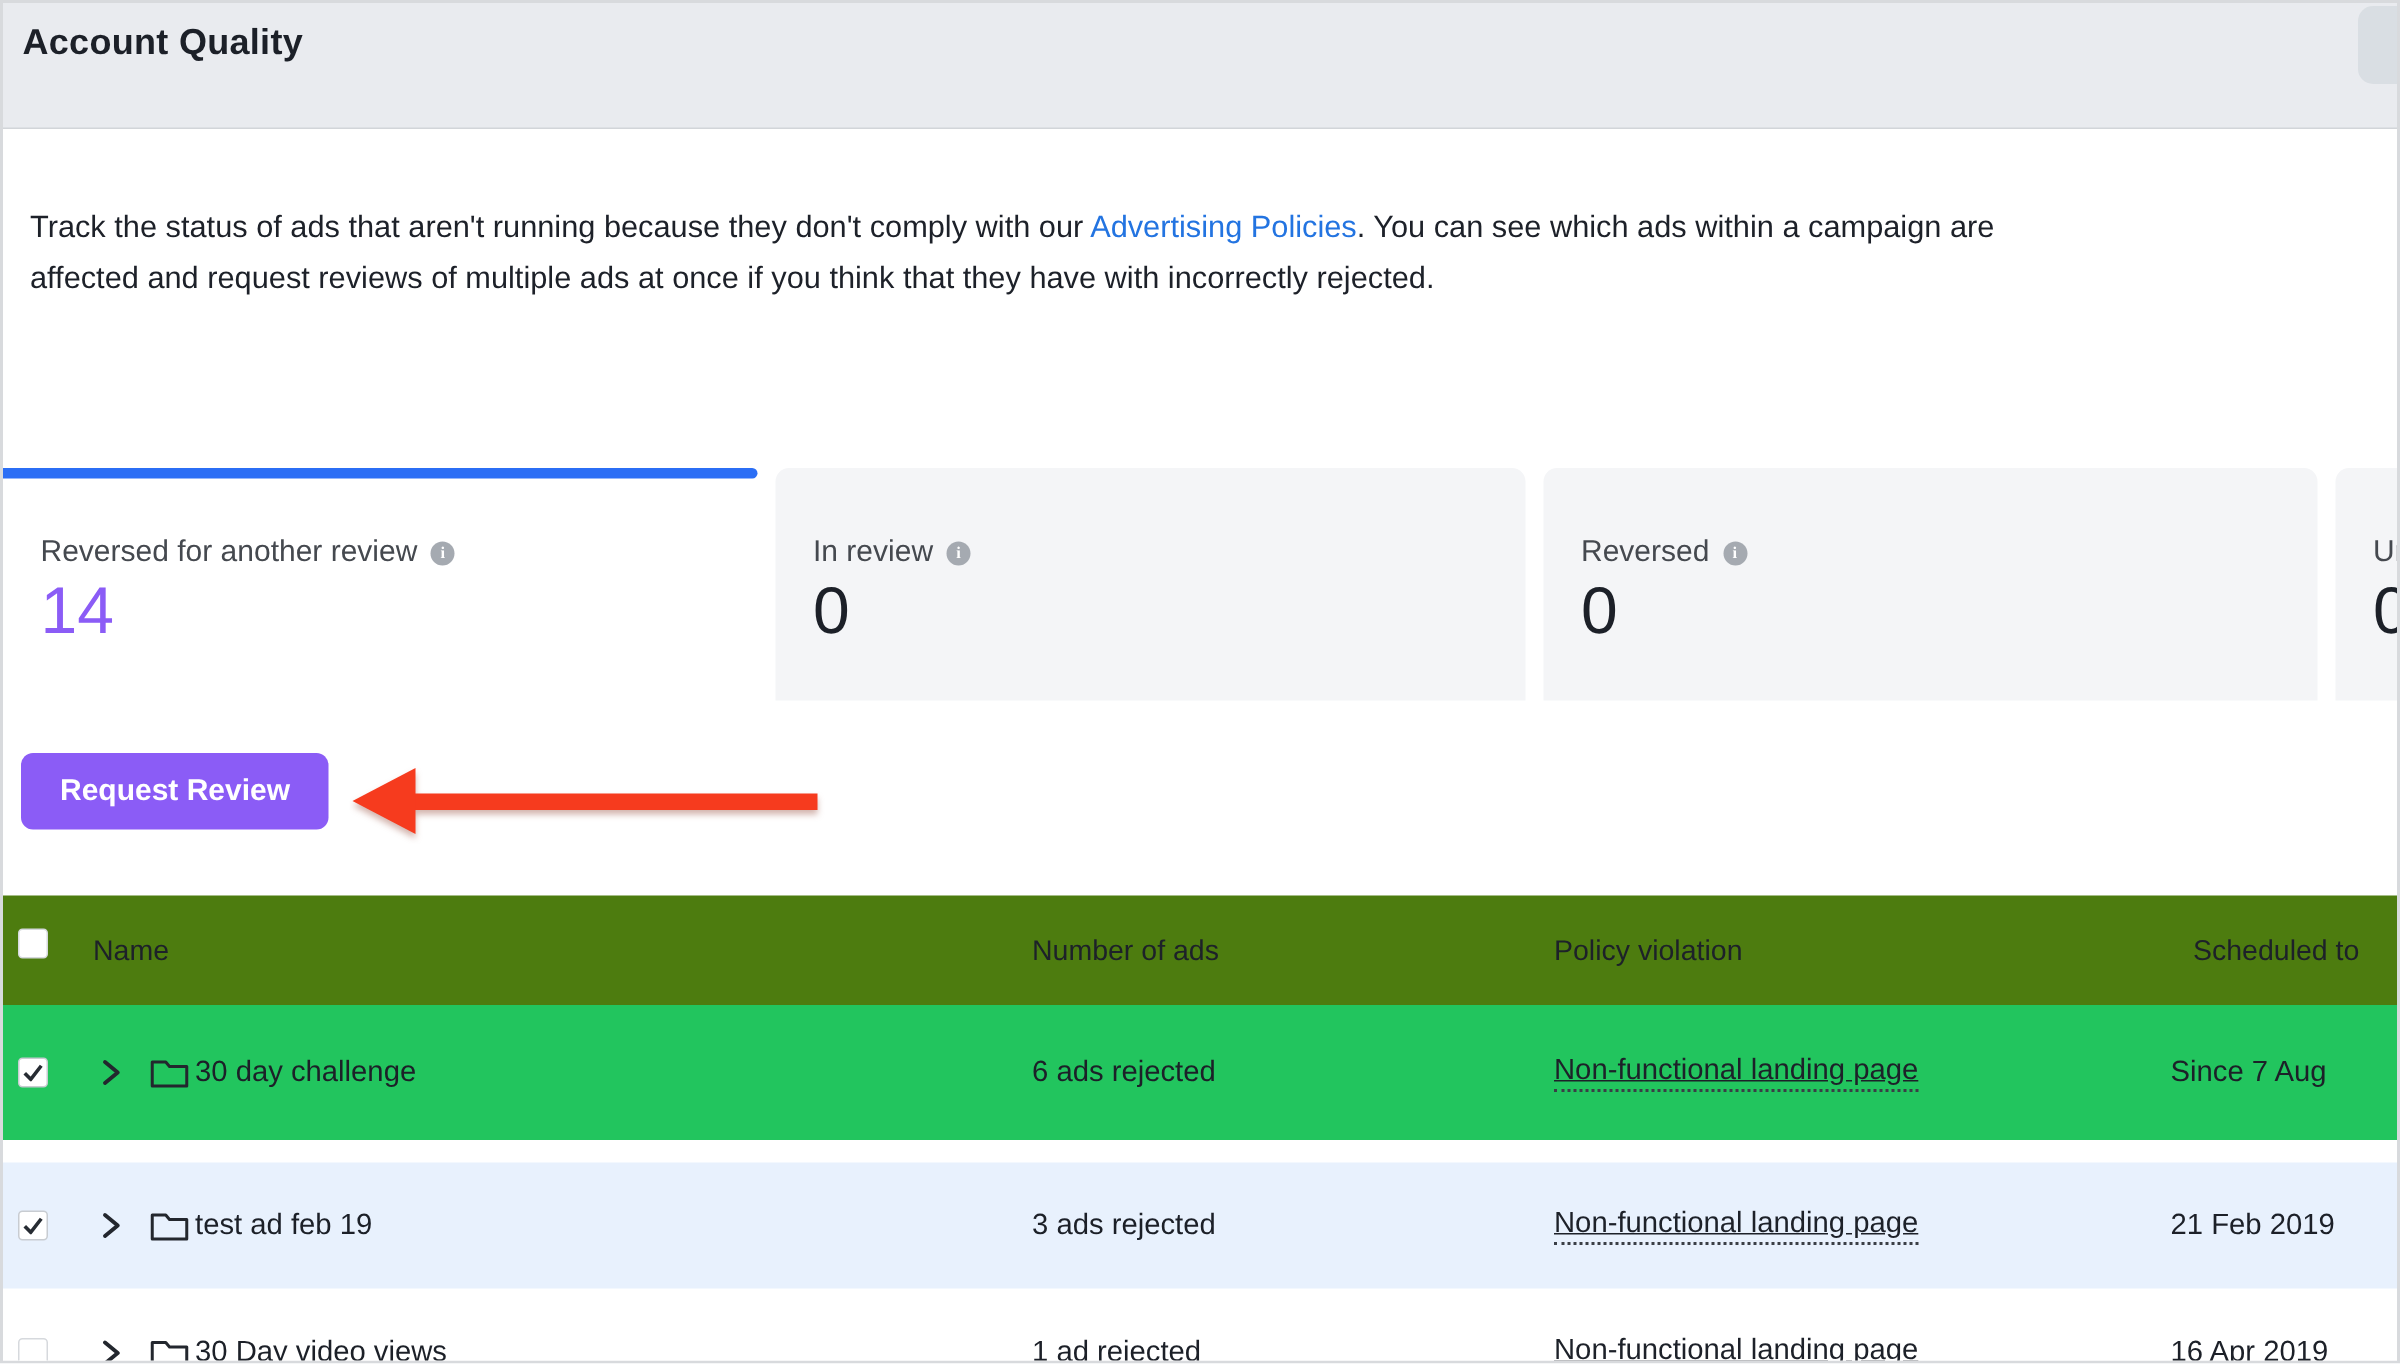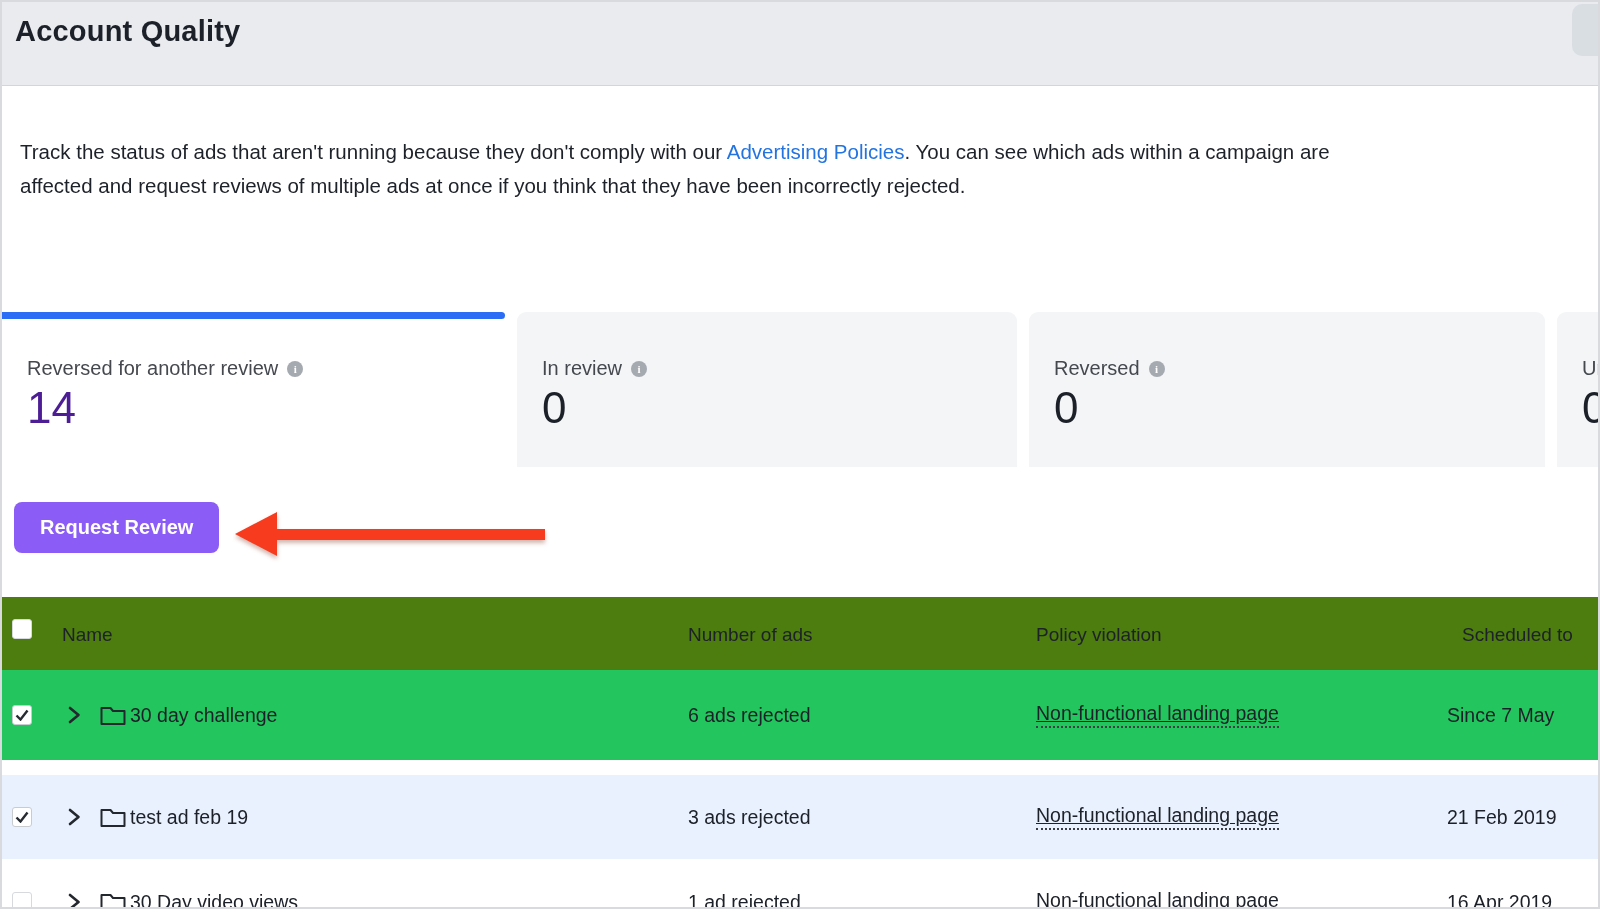--- a/index.html
+++ b/index.html
@@ -9,21 +9,21 @@
     background:#fff; border:2px solid #d8dadd;
     font-family:"Liberation Sans", sans-serif; color:#1c2028;
   }
   
   .header-strip {
     position:absolute; top:0; left:0; width:100%; height:84px;
     background:#e9ebef; border-bottom:1px solid #d2d5d9;
   }
   .page-title {
     position:absolute; left:13px; top:13px;
-    font-size:29px; font-weight:bold; color:#1c2028; letter-spacing:.2px;
+    font-size:24px; font-weight:bold; color:#1c2028; letter-spacing:.2px;
   }
   .header-action {
     position:absolute; right:-14px; top:2px; width:40px; height:52px;
     background:#d9dee3; border-radius:10px;
   }
   
   .intro {
     position:absolute; left:18px; top:133px; width:1540px;
     font-size:20.5px; line-height:34px; color:#1d2129;
   }
@@ -39,21 +39,21 @@
     background:#2b6ef5; border-radius:0 4px 4px 0;
   }
   .tab-label-row { display:flex; align-items:center; gap:9px; }
   .tab-label { font-size:20px; color:#45494f; }
   .info-icon {
     width:16px; height:16px; border-radius:50%; background:#a5aab1;
     color:#fff; font-size:11px; font-weight:bold; line-height:16px;
     text-align:center; font-family:"Liberation Serif", serif; cursor:pointer;
   }
   .tab-value { margin-top:3px; font-size:44px; color:#1c2028; }
-  .tab.active .tab-value { color:#4c1d95; }
+  .tab.active .tab-value { color:#8b5cf6; }
   
   .request-review {
     position:absolute; left:12px; top:500px; height:51px; padding:0 26px;
     background:#8b5cf6; color:#fff; font-size:20px; font-weight:bold;
     border:none; border-radius:8px; cursor:pointer;
     font-family:"Liberation Sans", sans-serif;
   }
   .arrow-svg { position:absolute; left:231px; top:503px; pointer-events:none; }
   
   .thead { position:absolute; top:595px; left:0; width:100%; height:83px; background:#4d7c0f; }
@@ -85,21 +85,21 @@
 </head>
 <body>
 
 <div class="page">
 
   <div class="header-strip">
     <div class="page-title">Account Quality</div>
     <div class="header-action"></div>
   </div>
 
-  <p class="intro"><span>Track the status of ads that aren't running because they don't comply with our </span><a>Advertising Policies</a><span>. You can see which ads within a campaign are</span><br><span>affected and request reviews of multiple ads at once if you think that they have been incorrectly rejected.</span></p>
+  <p class="intro"><span>Track the status of ads that aren't running because they don't comply with our </span><a>Advertising Policies</a><span>. You can see which ads within a campaign are</span><br><span>affected and request reviews of multiple ads at once if you think that they have with incorrectly rejected.</span></p>
 
   <div class="tabs">
     <div class="tab active">
       <div class="bar"></div>
       <div class="tab-label-row">
         <span class="tab-label">Reversed for another review</span>
         <span class="info-icon">i</span>
       </div>
       <div class="tab-value">14</div>
     </div>
@@ -155,21 +155,21 @@
         </svg>
     </span>
     <span class="fold">
       <svg width="26" height="21" viewBox="0 0 26 21">
           <path d="M1.5 3.5 h9 l2.5 3 h11.5 v13 h-23 z" fill="none" stroke="#23272e" stroke-width="2" stroke-linejoin="round"></path>
         </svg>
     </span>
     <span class="rname">30 day challenge</span>
     <span class="rads">6 ads rejected</span>
     <span class="rviol">Non-functional landing page</span>
-    <span class="rsched">Since 7 May</span>
+    <span class="rsched">Since 7 Aug</span>
   </div>
 
   <div class="row r2">
     <div class="cb checkbox">
       <svg width="14" height="12" viewBox="0 0 14 12">
         <polyline points="1.5,6.5 5.5,10.5 12.5,1.5" fill="none" stroke="#272c33" stroke-width="2.4"></polyline>
       </svg>
     </div>
     <span class="chev">
       <svg width="13" height="18" viewBox="0 0 13 18">

